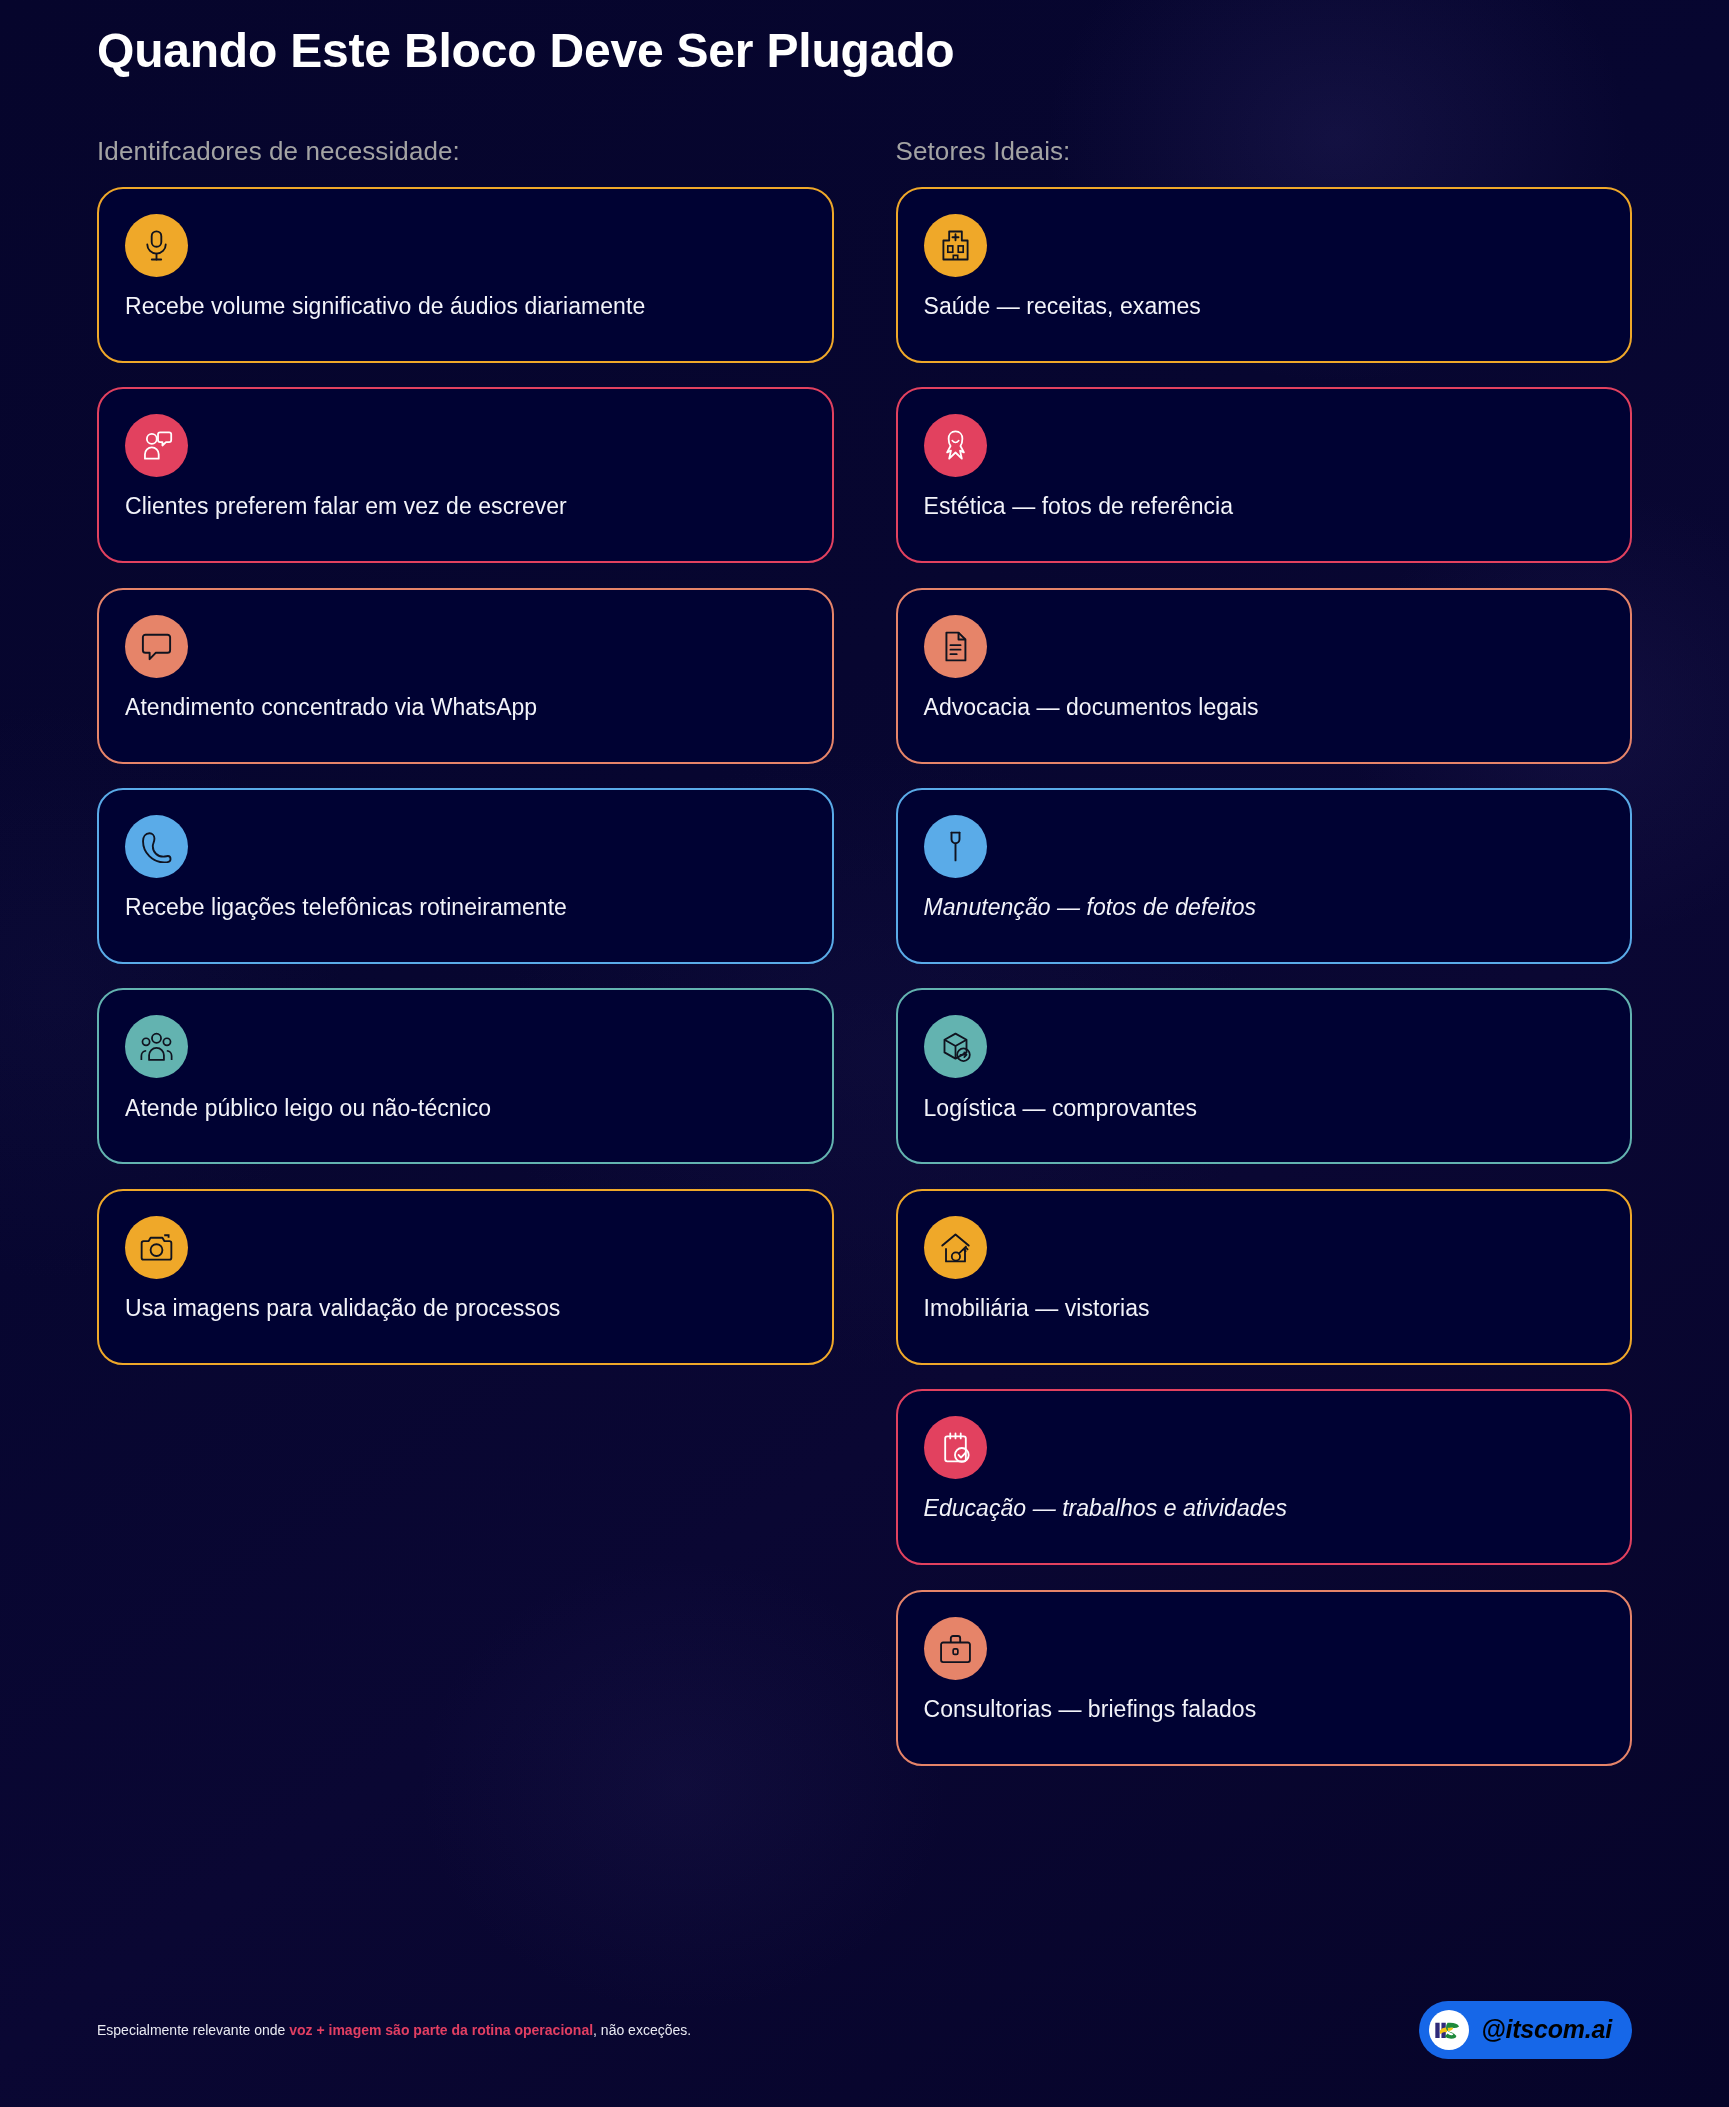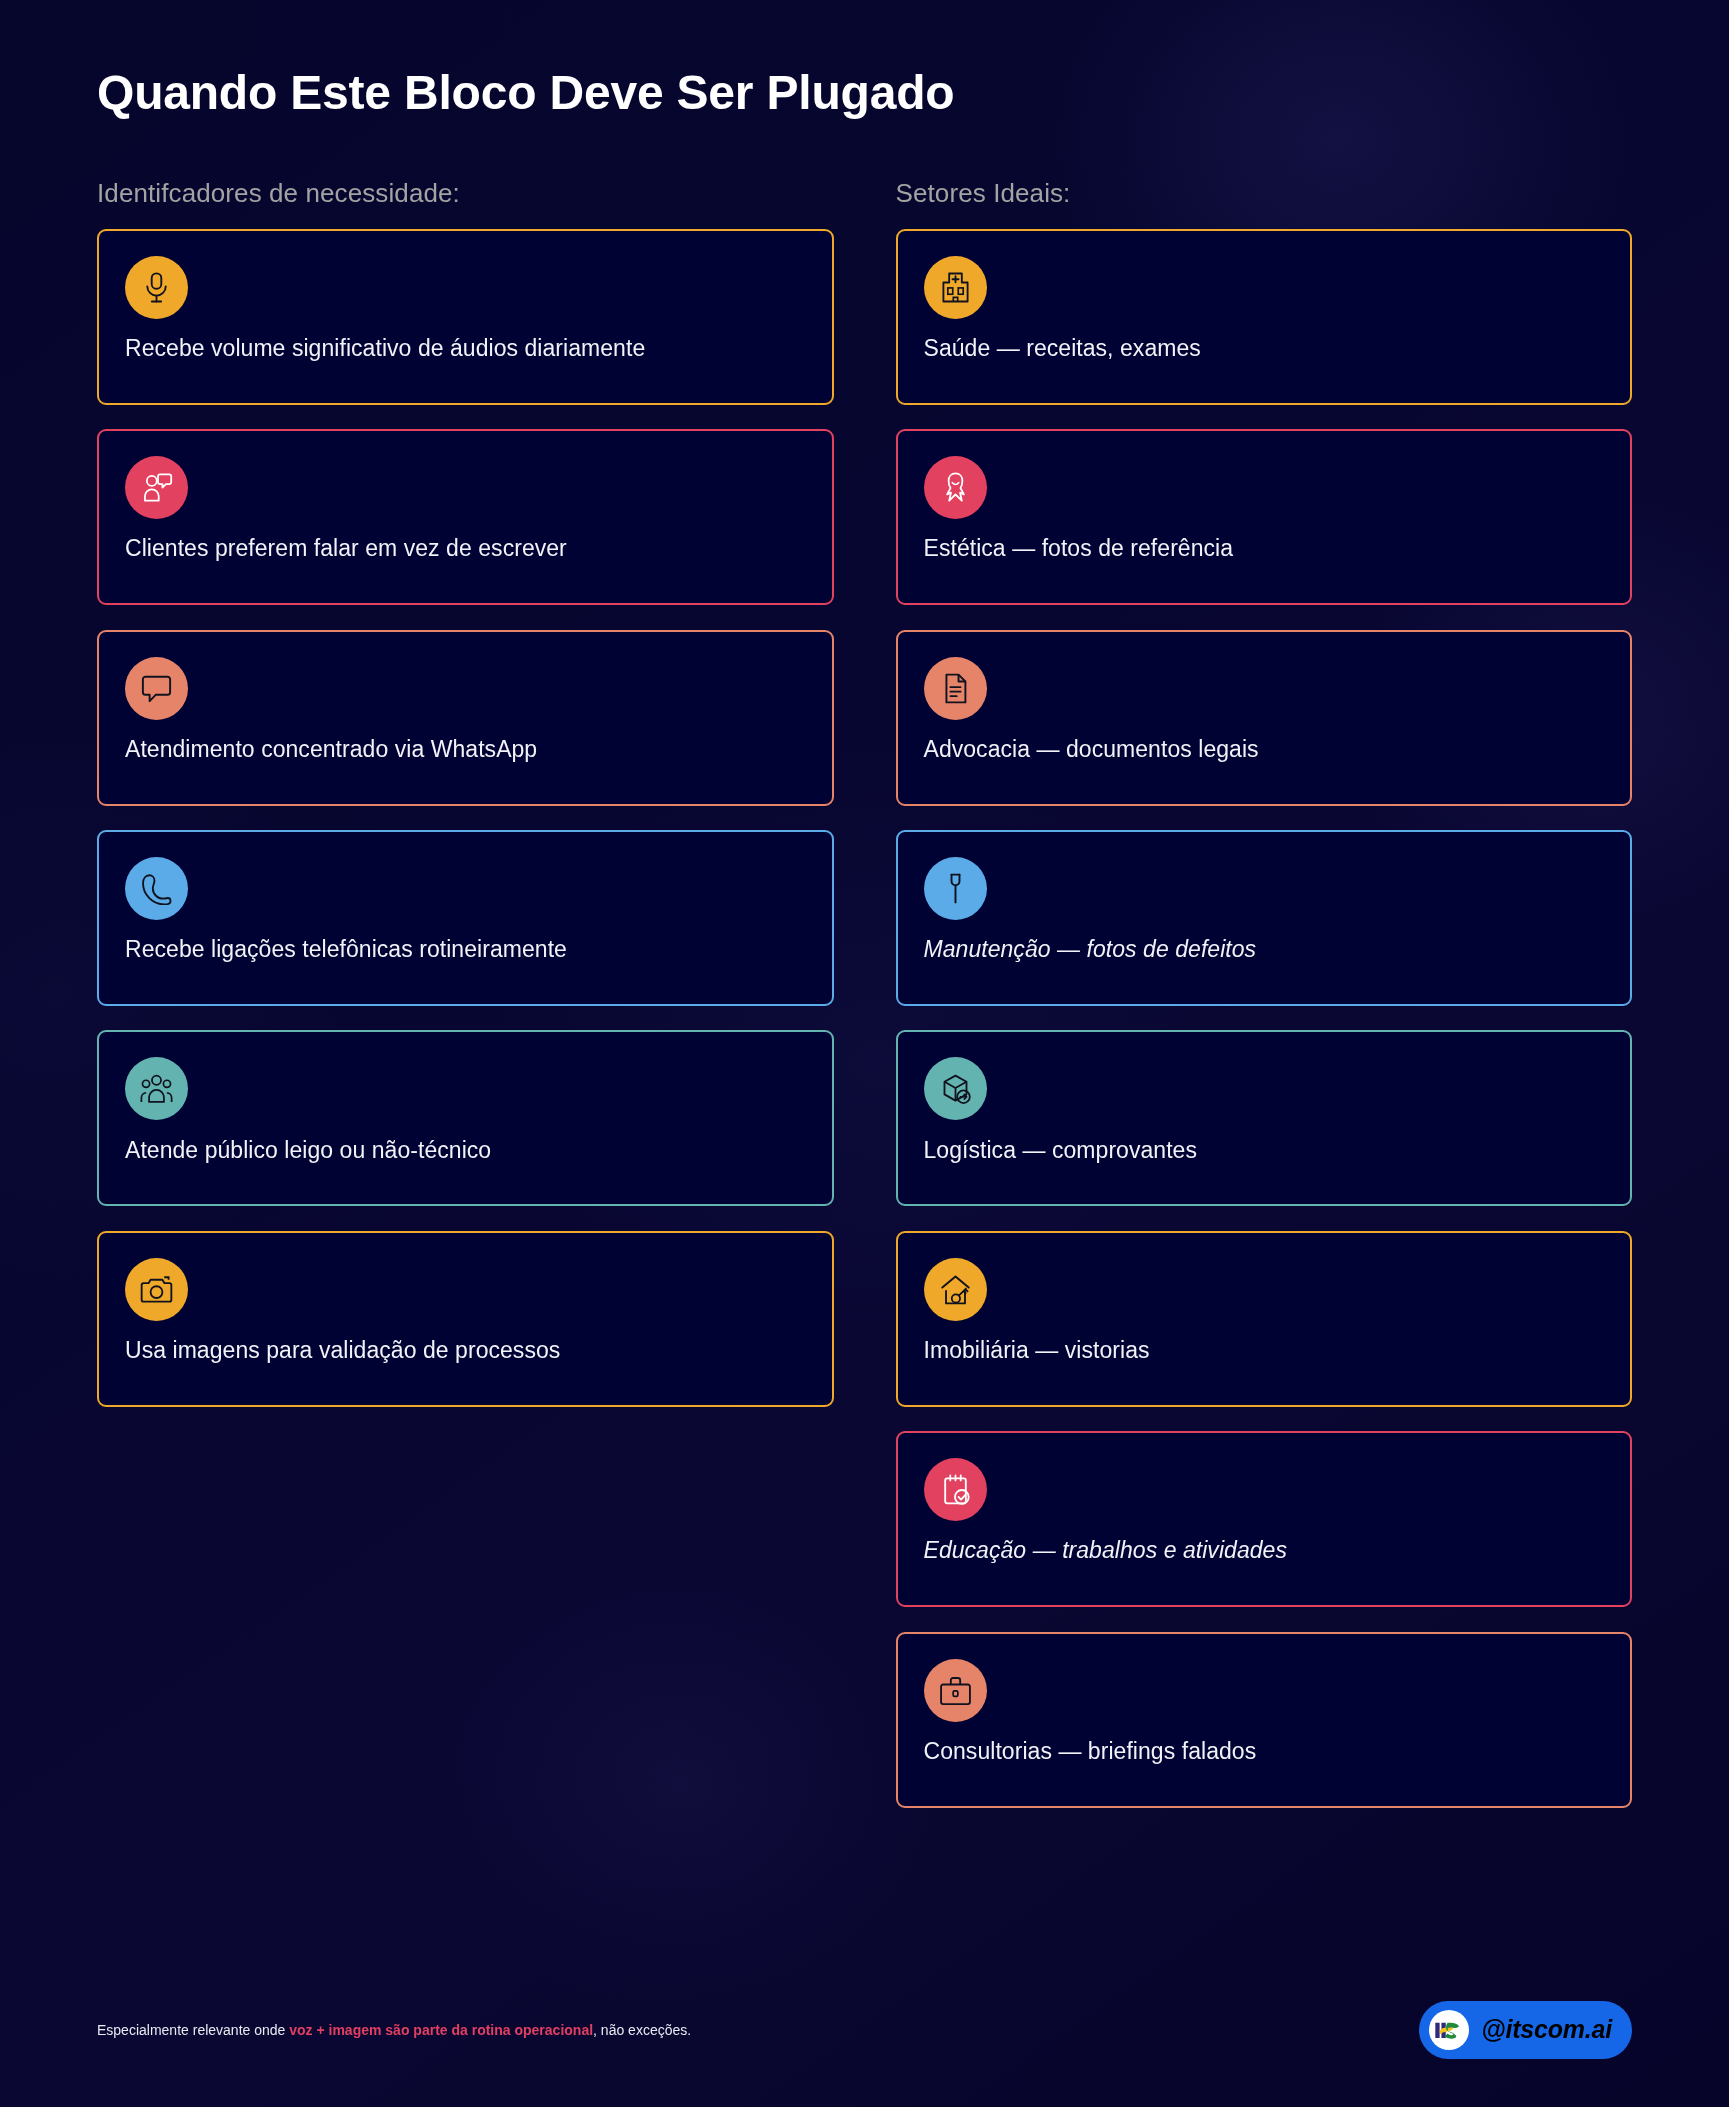--- a/index.html
+++ b/index.html
@@ -38,21 +38,21 @@
     height: 2108px;
     padding: 0 97px;
   }
 
   
   .page-title {
     color: #ffffff;
     font-size: 48px;
     font-weight: 700;
     letter-spacing: -0.2px;
-    padding-top: 67px;
+    padding-top: 25px;
     line-height: 1.1;
   }
 
   .columns {
     display: flex;
     gap: 62px;
     margin-top: 58px;
   }
   .column { flex: 1 1 0; min-width: 0; }
 
@@ -62,21 +62,21 @@
     font-weight: 400;
     margin-bottom: 20px;
     letter-spacing: 0.1px;
   }
 
   
   .card {
     position: relative;
     background: #000233;
     border: 2.3px solid #888;
-    border-radius: 9px;
+    border-radius: 26px;
     height: 176px;
     margin-bottom: 24.4px;
     padding: 25px 26px 0 26px;
     overflow: hidden;
   }
 
   .card-icon {
     width: 63px;
     height: 63px;
     border-radius: 50%;

